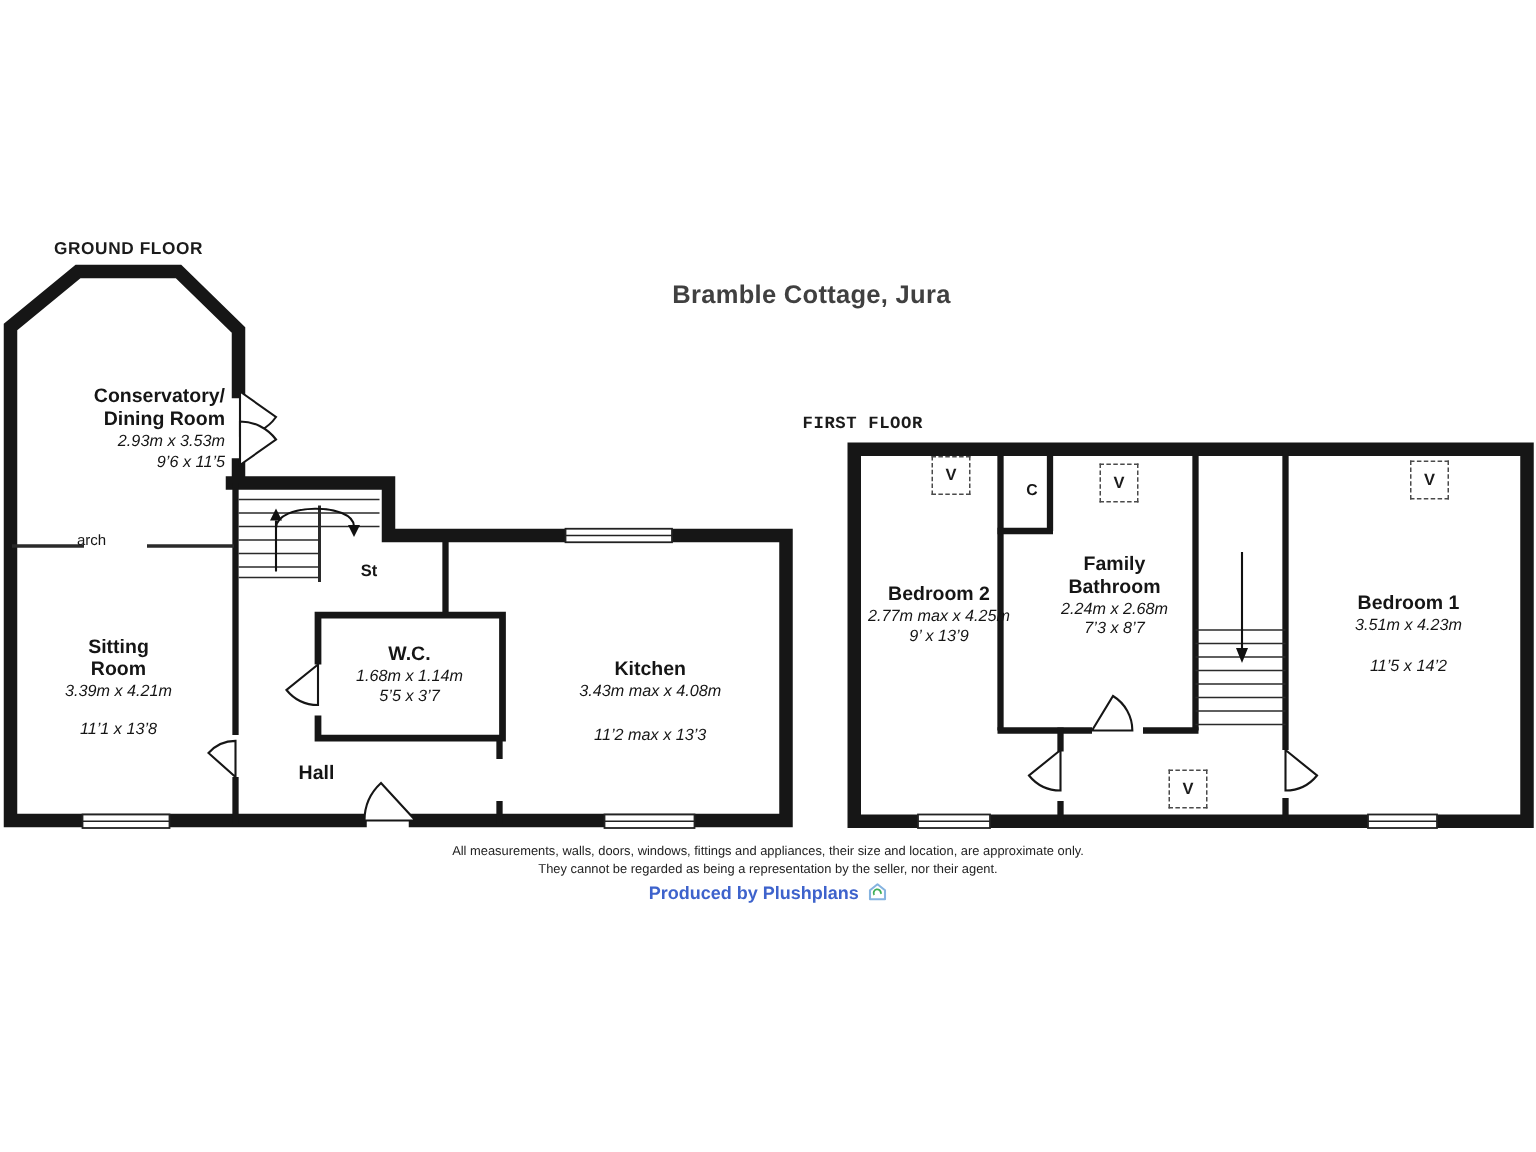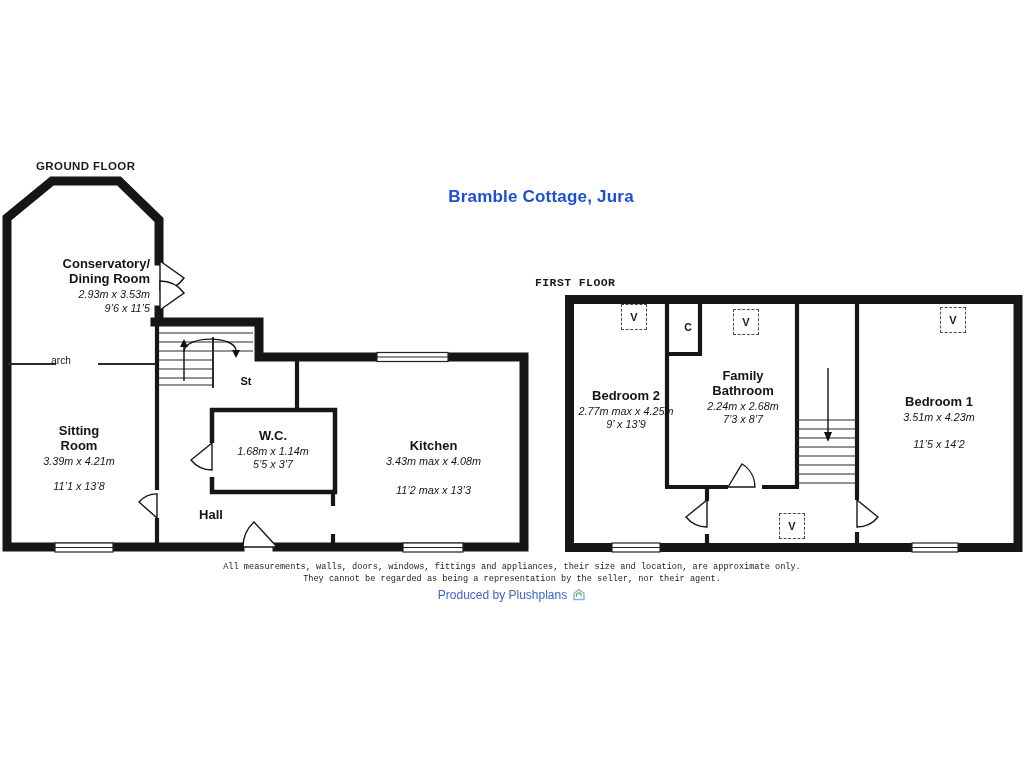--- a/index.html
+++ b/index.html
@@ -4,35 +4,35 @@
 <style>
   html,body{margin:0;padding:0;}
   body{
     width:1024px;height:768px;position:relative;background:#ffffff;
     font-family:"Liberation Sans","DejaVu Sans",sans-serif;color:#111;
     overflow:hidden;
   }
   .plan-svg{position:absolute;}
   .page-title{
     position:absolute;left:341px;top:187px;width:400px;text-align:center;
-    font-size:17px;font-weight:bold;letter-spacing:.2px;color:#1d4ed8;
+    font-size:17px;font-weight:bold;letter-spacing:.2px;color:#404040;
   }
   .floor-heading{
     position:absolute;font-size:11.5px;font-weight:bold;letter-spacing:.4px;color:#1b1b1b;
   }
   .room-label{position:absolute;text-align:center;color:#151515;}
   .room-name{font-weight:bold;font-size:13px;line-height:15px;}
   .room-dims{font-size:10.8px;line-height:12.5px;margin-top:2px;font-style:italic;}
   .small-label{position:absolute;text-align:center;color:#151515;}
   .v-marker{
     position:absolute;width:24px;height:24px;border:1.6px dashed #4a4a4a;
     display:flex;align-items:center;justify-content:center;
     font-size:11px;font-weight:bold;color:#1b1b1b;background:#fff;
   }
-  .footer-line{position:absolute;left:0;width:1024px;text-align:center;font-size:8.6px;color:#222;font-family:Liberation Mono, monospace;}
+  .footer-line{position:absolute;left:0;width:1024px;text-align:center;font-size:8.6px;color:#222;}
   .credit{
     position:absolute;left:0;width:1024px;text-align:center;
     font-size:12px;color:#3e63cc;
   }
   .credit .house-icon{vertical-align:-2px;margin-left:5px;}
 </style>
 </head>
 <body>
 
 <div class="page-title">Bramble Cottage, Jura</div>
@@ -206,19 +206,19 @@
 
 <div class="small-label" style="left:679px;top:321px;width:18px;font-size:10.5px;font-weight:bold;">C</div>
 
 <div class="v-marker" style="left:621px;top:304px;">V</div>
 <div class="v-marker" style="left:733px;top:309px;">V</div>
 <div class="v-marker" style="left:940px;top:307px;">V</div>
 <div class="v-marker" style="left:779px;top:513px;">V</div>
 
 <div class="footer-line" style="top:562px;">All measurements, walls, doors, windows, fittings and appliances, their size and location, are approximate only.</div>
 <div class="footer-line" style="top:574px;">They cannot be regarded as being a representation by the seller, nor their agent.</div>
-<div class="credit" style="top:588px;">
+<div class="credit" style="top:588px;font-weight:bold;">
   <span>Produced by Plushplans</span><svg class="house-icon" width="14" height="13" viewBox="0 0 14 13">
     <path d="M2,5.5 L7,1.5 L12,5.5 L12,11.5 L2,11.5 Z" fill="none" stroke="#85b3e0" stroke-width="1.4" stroke-linejoin="round"></path>
     <path d="M4.8,8.6 A2.4,2.4 0 1 1 9.2,7.6" fill="none" stroke="#3fae57" stroke-width="1.2"></path>
     <path d="M9.9,7.9 L8.6,8.2 L9.4,6.7 Z" fill="#3fae57"></path>
   </svg>
 </div>
 
 </body></html>

